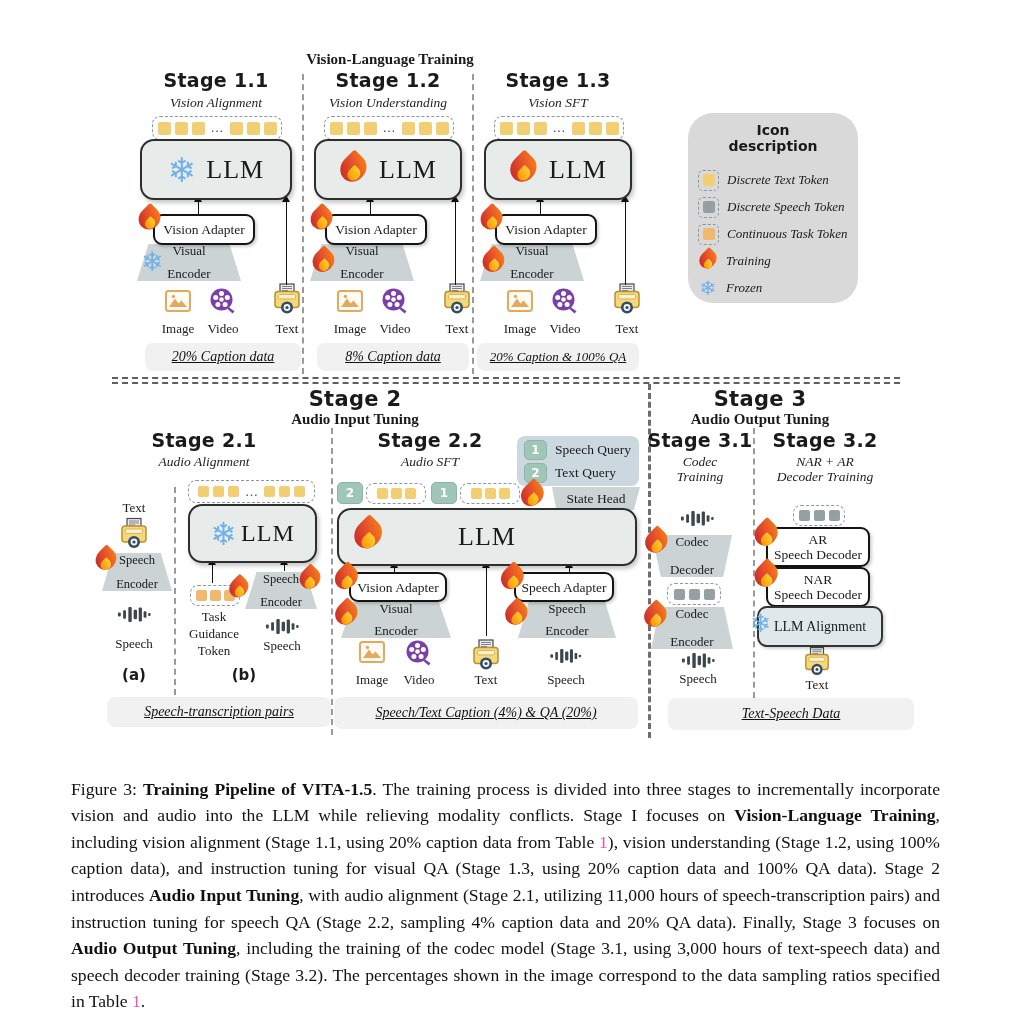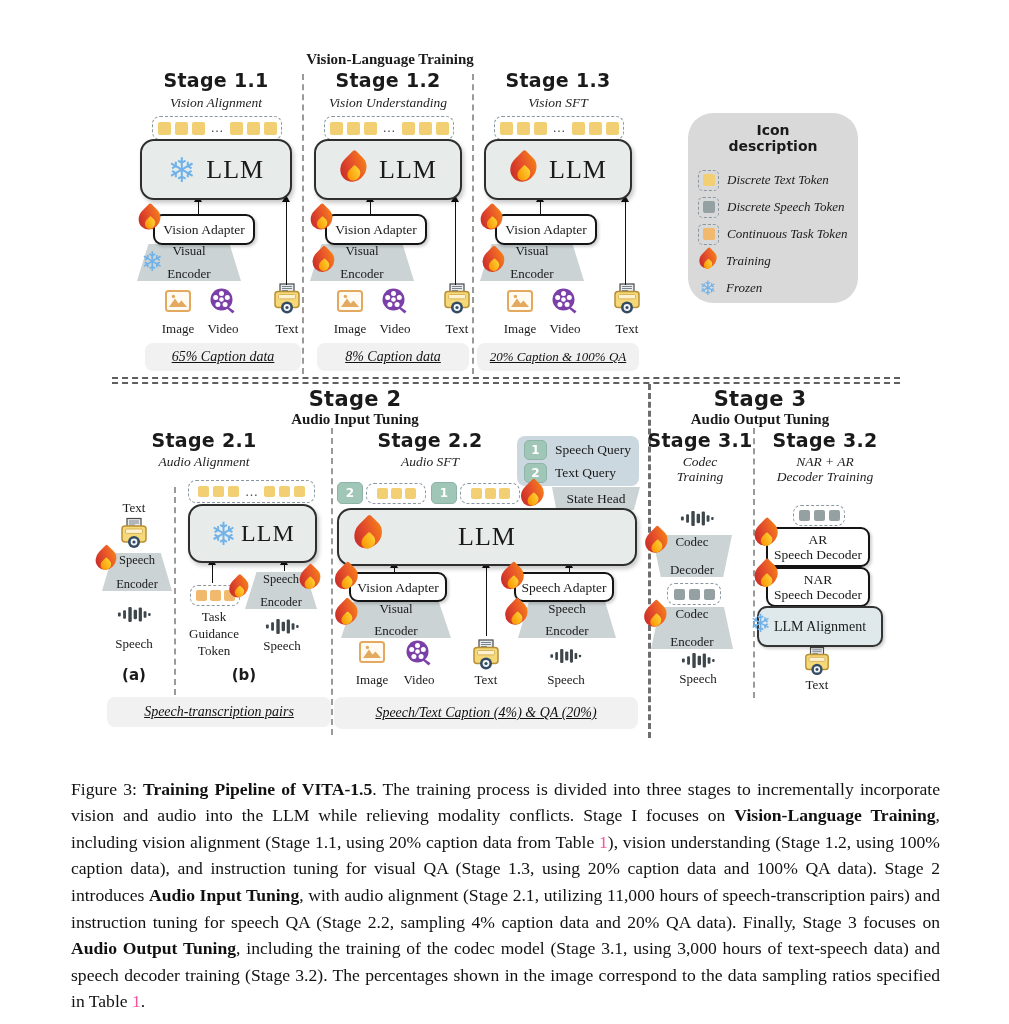--- a/index.html
+++ b/index.html
@@ -178,21 +178,21 @@
     <svg class="ic abs" style="left:78px;top:217px;" width="27" height="27">
         <use href="#sym-video"></use>
       </svg>
     <svg class="ic abs" style="left:141px;top:213px;" width="30" height="32">
         <use href="#sym-textmachine"></use>
       </svg>
     <span class="abs icap" style="left:22px;top:251px;width:50px;">Image</span>
     <span class="abs icap" style="left:69px;top:251px;width:46px;">Video</span>
     <span class="abs icap" style="left:135px;top:251px;width:42px;">Text</span>
     <div class="abs dlabel" style="left:14px;top:273px;right:0;height:28px;">
-      <span>65% Caption data</span>
+      <span>20% Caption data</span>
     </div>
   </div>
 
   <div class="abs" style="left:305px;top:70px;width:166px;height:305px;">
     <div class="abs comic col-title tac" style="left:0;top:0;width:100%;">Stage 1.2</div>
     <div class="abs it col-sub tac" style="left:0;top:25px;width:100%;">Vision Understanding</div>
     <div class="abs tokrow" style="left:19px;top:46px;width:128px;height:22px;">
       <i class="tok y"></i>
         <i class="tok y"></i>
         <i class="tok y"></i>
@@ -513,16 +513,19 @@
   <span class="flame" style="left:753px;top:561px;width:27px;height:31px;"></span>
   <div class="abs wbox embed ctr" style="left:757px;top:606px;width:122px;height:37px;font-size:14px;z-index:3;">
     <span>LLM Alignment</span>
   </div>
   <span class="abs snow" style="left:750px;top:611px;font-size:25px;z-index:6;">❄</span>
   <svg class="ic abs" style="left:803px;top:646px;" width="28" height="31">
       <use href="#sym-textmachine"></use>
     </svg>
   <span class="abs icap" style="left:795px;top:677px;width:44px;">Text</span>
 
+  <div class="abs dlabel" style="left:668px;top:698px;width:246px;height:32px;">
+    <span>Text-Speech Data</span>
+  </div>
 
   <p id="caption"><span>Figure 3: </span><span class="b">Training Pipeline of VITA-1.5</span><span>. The training process is divided into three stages to incrementally incorporate vision and audio into the LLM while relieving modality conflicts. Stage I focuses on </span><span class="b">Vision-Language Training</span><span>, including vision alignment (Stage 1.1, using 20% caption data from Table </span><span class="lnk">1</span><span>), vision understanding (Stage 1.2, using 100% caption data), and instruction tuning for visual QA (Stage 1.3, using 20% caption data and 100% QA data). Stage 2 introduces </span><span class="b">Audio Input Tuning</span><span>, with audio alignment (Stage 2.1, utilizing 11,000 hours of speech-transcription pairs) and instruction tuning for speech QA (Stage 2.2, sampling 4% caption data and 20% QA data). Finally, Stage 3 focuses on </span><span class="b">Audio Output Tuning</span><span>, including the training of the codec model (Stage 3.1, using 3,000 hours of text-speech data) and speech decoder training (Stage 3.2). The percentages shown in the image correspond to the data sampling ratios specified in Table </span><span class="lnk">1</span><span>.</span></p>
 
 </div>
 
 </body></html>

